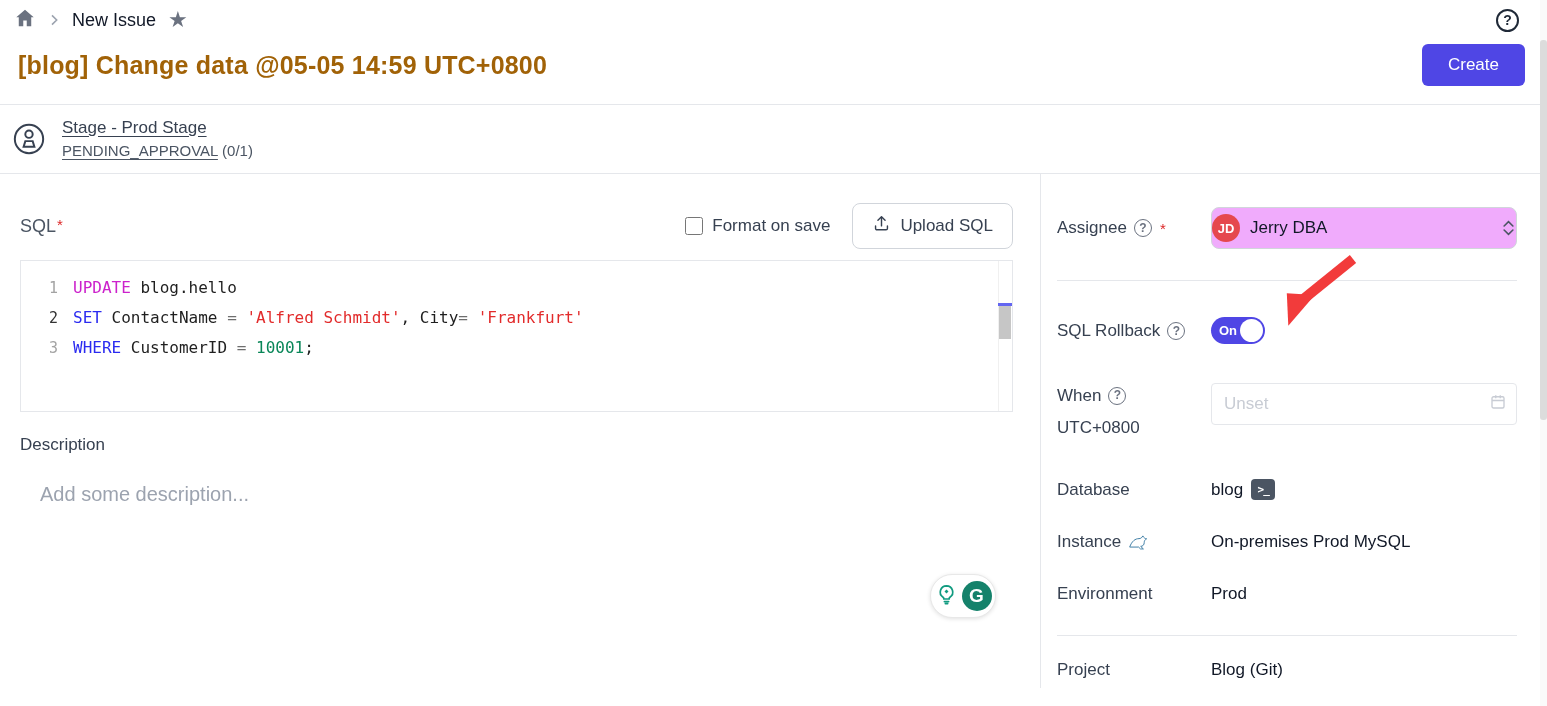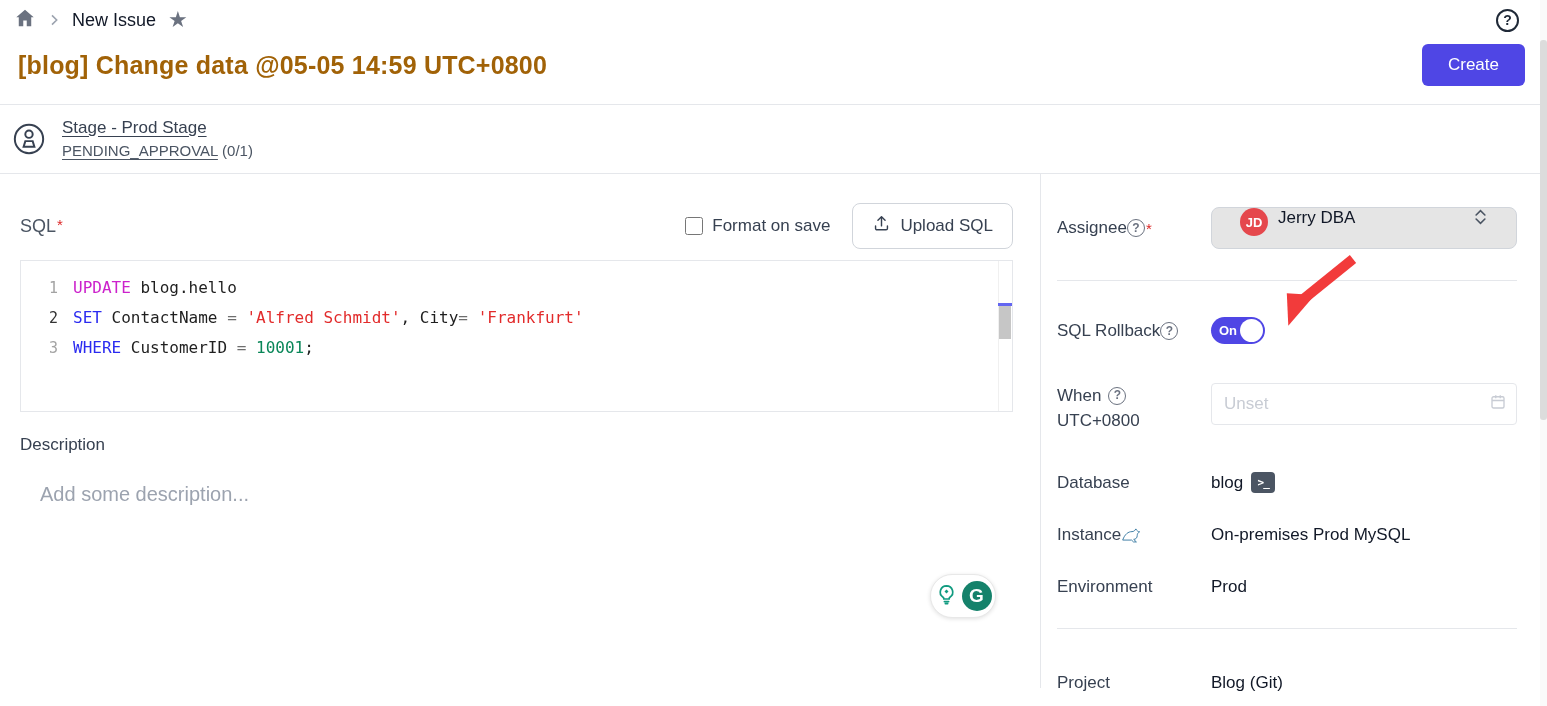--- a/index.html
+++ b/index.html
@@ -65,28 +65,28 @@
 
   
   .grammarly { position:absolute; top:400px; right:44px; width:66px; height:44px; background:#fff;
     border:1px solid #e8e8e8; border-radius:22px; box-shadow:0 1px 4px rgba(0,0,0,.12);
     display:flex; align-items:center; justify-content:center; gap:4px; cursor:pointer; }
   .g-circle { width:30px; height:30px; border-radius:50%; background:var(--grammarly-teal,#15826b); color:#fff;
     display:flex; align-items:center; justify-content:center; font-size:19px; font-weight:700; }
 
   
   .side-row { display:flex; align-items:center; }
-  .side-label { width:154px; flex:none; font-size:17px; color:#374151; display:flex; align-items:center; flex-wrap:wrap; }
+  .side-label { width:154px; flex:none; font-size:17px; color:#374151; display:flex; align-items:center; gap:7px; flex-wrap:wrap; }
   .side-value { font-size:17px; color:#111827; display:flex; align-items:center; gap:8px; }
   .help-circle { width:18px; height:18px; border:1.5px solid #6b7280; border-radius:50%; color:#6b7280;
     font-size:12px; font-weight:700; display:inline-flex; align-items:center; justify-content:center; cursor:pointer; flex:none; }
 
   .assignee-row { margin-top:33px; }
   .assignee-select { flex:1; height:42px; border:1px solid #d1d5db; border-radius:8px; display:flex;
-    padding:0 28px; gap:10px; cursor:pointer; background:#e5e5e5; }
+    align-items:center; padding:0 0; gap:10px; cursor:pointer; background:#f0abfc; }
   .avatar { width:28px; height:28px; border-radius:50%; background:var(--avatar-red,#e5484d); color:#fff;
     font-size:13px; font-weight:700; display:flex; align-items:center; justify-content:center; flex:none; }
   .assignee-name { font-size:17px; color:#111827; flex:1; }
   .updown { flex:none; display:flex; flex-direction:column; align-items:center; }
 
   .side-hr { border-top:1px solid #e5e7eb; margin-top:31px; }
 
   .rollback-row { margin-top:36px; position:relative; }
   .toggle { width:54px; height:27px; border-radius:14px; background:var(--accent,#4f46e5); position:relative;
     display:flex; align-items:center; cursor:pointer; flex:none; }
@@ -102,21 +102,21 @@
   .when-input::placeholder { color:#c8ccd4; }
   .calendar-icon { position:absolute; right:10px; top:10px; }
 
   .info-row { margin-top:39px; }
   .info-row.tight { margin-top:32px; }
   .terminal-badge { width:24px; height:21px; background:#4b5563; border-radius:4px; color:#fff;
     font-family:"DejaVu Sans Mono",monospace; font-size:11px; font-weight:700; display:flex;
     align-items:center; justify-content:center; letter-spacing:-1px; cursor:pointer; }
   .mysql-icon svg { display:block; }
 
-  .project-row { margin-top:44px; }
+  .project-row { margin-top:24px; }
 
   
   .page-scrollbar { position:fixed; top:0; right:0; width:7px; height:706px; background:#fafafa; }
   .page-scroll-thumb { position:absolute; top:40px; right:0; width:7px; height:380px; background:#dcdcdc; border-radius:3px; cursor:pointer; }
 </style>
 </head>
 <body>
 
 <div class="breadcrumb-bar">
   <span style="cursor:pointer;">

